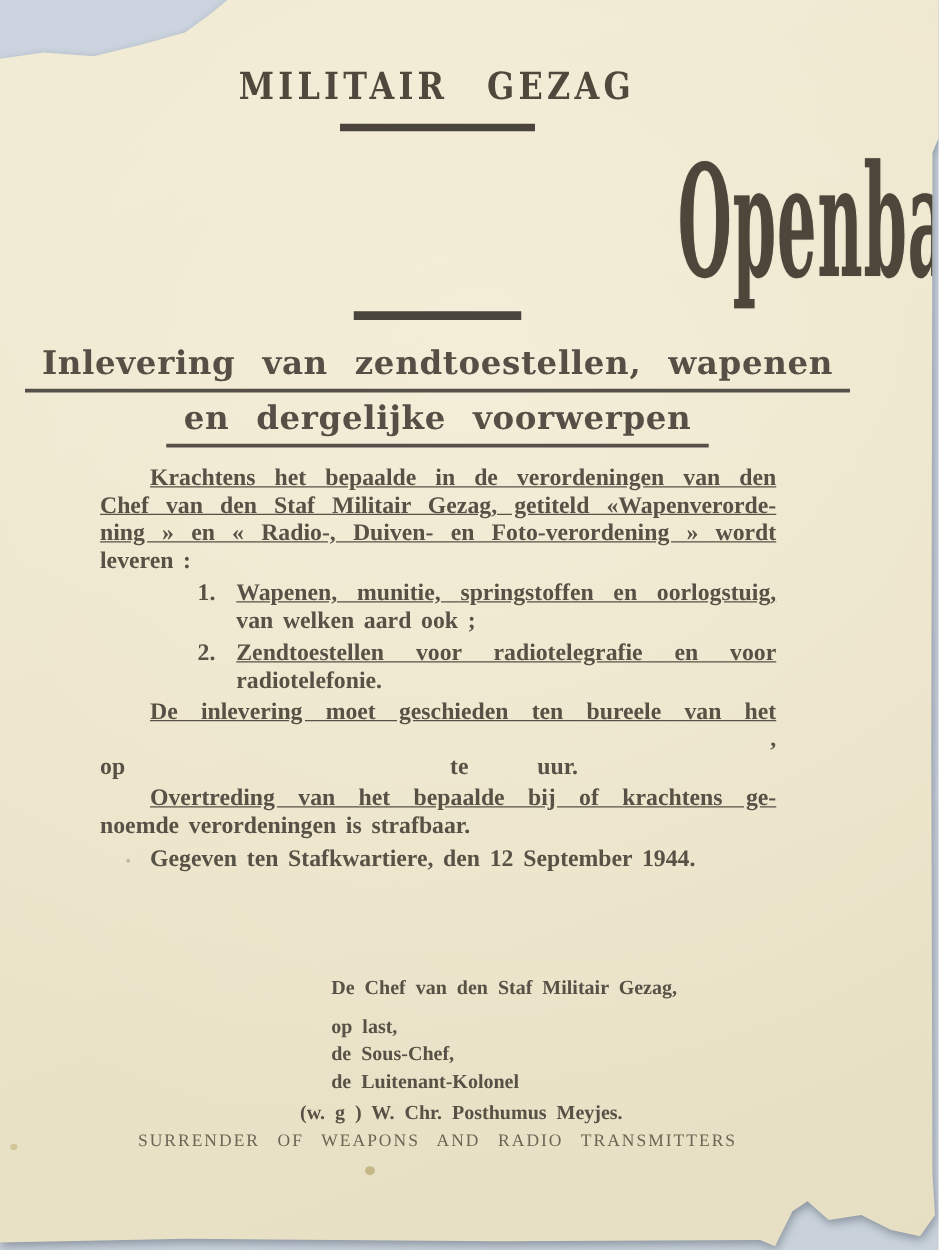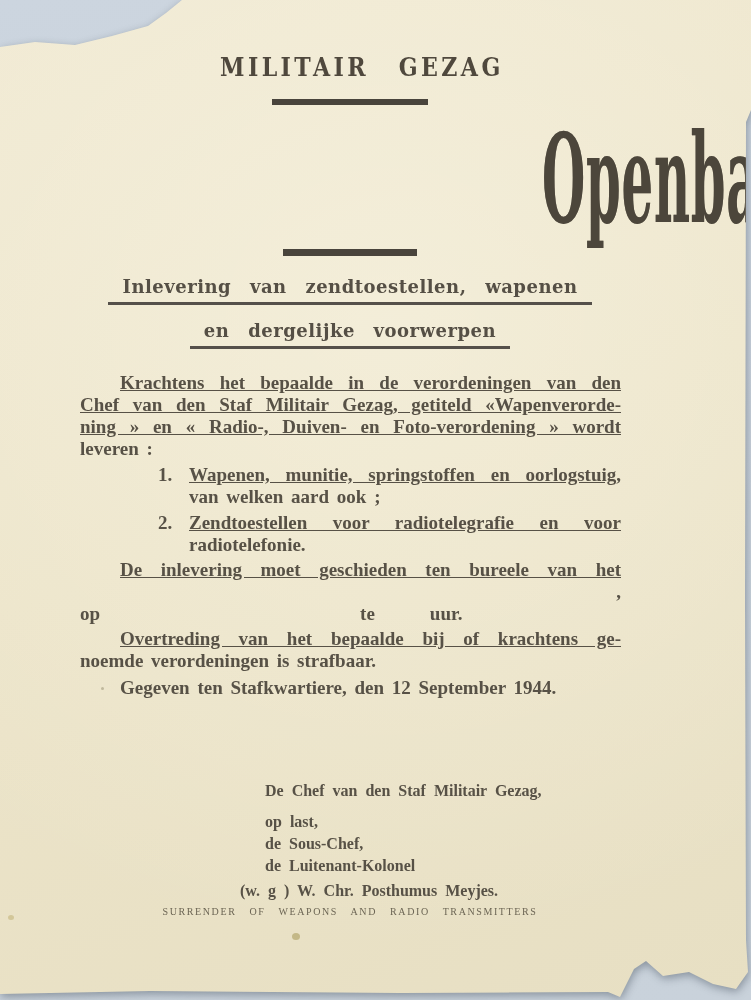--- a/index.html
+++ b/index.html
@@ -27,24 +27,24 @@
       0px 47px, 35px 42px, 75px 45px, 112px 36px, 148px 26px, 166px 13px, 182px 0px,
       751px 0px, 751px 110px, 746px 122px, 745px 600px, 746px 940px, 748px 972px,
       736px 989px, 713px 984px, 689px 972px, 663px 976px, 646px 961px, 634px 969px,
       620px 997px, 608px 992px, 400px 993px, 150px 991px, 0px 994px
     );
   }
 
   .content { position: absolute; left: 0; top: 0; width: 700px; height: 1000px; color: var(--ink,#565045); }
 
   .doc-header {
-    position: absolute; top: 52px; left: 12px; width: 700px;
+    position: absolute; top: 52px; left: 0; width: 700px;
     text-align: center;
     font-family: "DejaVu Serif", serif;
-    font-weight: 700; font-size: 26px;
+    font-weight: 700; font-size: 30px;
     letter-spacing: 4px; word-spacing: 22px;
     color: #4f483d;
   }
   .doc-header .squeeze { display:inline-block; transform: scaleX(0.85); transform-origin: 50% 50%; white-space: nowrap; }
 
   .rule { position: absolute; background: #49443c; }
   .rule-1 { top: 99px;  left: 272px; width: 156px; height: 6px; }
   .rule-2 { top: 249px; left: 283px; width: 134px; height: 7px; }
 
   .doc-title {
@@ -55,21 +55,21 @@
   .doc-title .squeeze {
     display: inline-block; white-space: nowrap;
     font-family: "DejaVu Serif", serif; font-weight: 700;
     font-size: 124px; letter-spacing: 2px;
     transform: scaleX(0.40); transform-origin: 50% 50%;
     text-shadow: 0 0 1px rgba(76,70,59,0.55);
   }
 
   .subtitle {
     position: absolute; left: 0; width: 700px; text-align: center;
-    font-family: "DejaVu Serif", serif; font-weight: 700; font-size: 18px;
+    font-family: "DejaVu Serif", serif; font-weight: 700; font-size: 26px;
     letter-spacing: 0.5px; word-spacing: 12px; color: #554f45;
   }
   .subtitle .u { display:inline-block; padding: 0 14px 5px 14px; border-bottom: 3px solid #55504a; }
   .subtitle-1 { top: 276px; }
   .subtitle-2 { top: 320px; }
 
   .body-block {
     position: absolute; left: 80px; top: 372px; width: 541px;
     font-family: "Liberation Serif", serif; font-weight: 700;
     font-size: 19px; color: #575146; word-spacing: 3px;
@@ -97,21 +97,21 @@
   }
   .sig-line { line-height: 22px; padding-left: 25px; }
   .sig-0 { margin-bottom: 9px; }
   .sig-3 { margin-bottom: 3px; }
   .sig-4 { padding-left: 0; }
 
   .doc-footer {
     position: absolute; top: 906px; left: 0; width: 700px;
     text-align: center;
     font-family: "Liberation Serif", serif;
-    font-size: 10px; letter-spacing: 1.6px; word-spacing: 9px;
+    font-size: 14px; letter-spacing: 1.6px; word-spacing: 9px;
     color: #6c6554; font-weight: 400;
   }
 
   .speck { position: absolute; border-radius: 50%; filter: blur(0.6px); }
   .speck-1 { left: 292px; top: 933px; width: 8px; height: 7px; background: rgba(150,135,60,0.45); }
   .speck-2 { left: 8px;  top: 915px; width: 6px; height: 5px; background: rgba(170,150,70,0.35); }
   .speck-3 { left: 101px; top: 687px; width: 3px; height: 3px; background: rgba(110,100,70,0.35); }
 </style>
 </head>
 <body>

